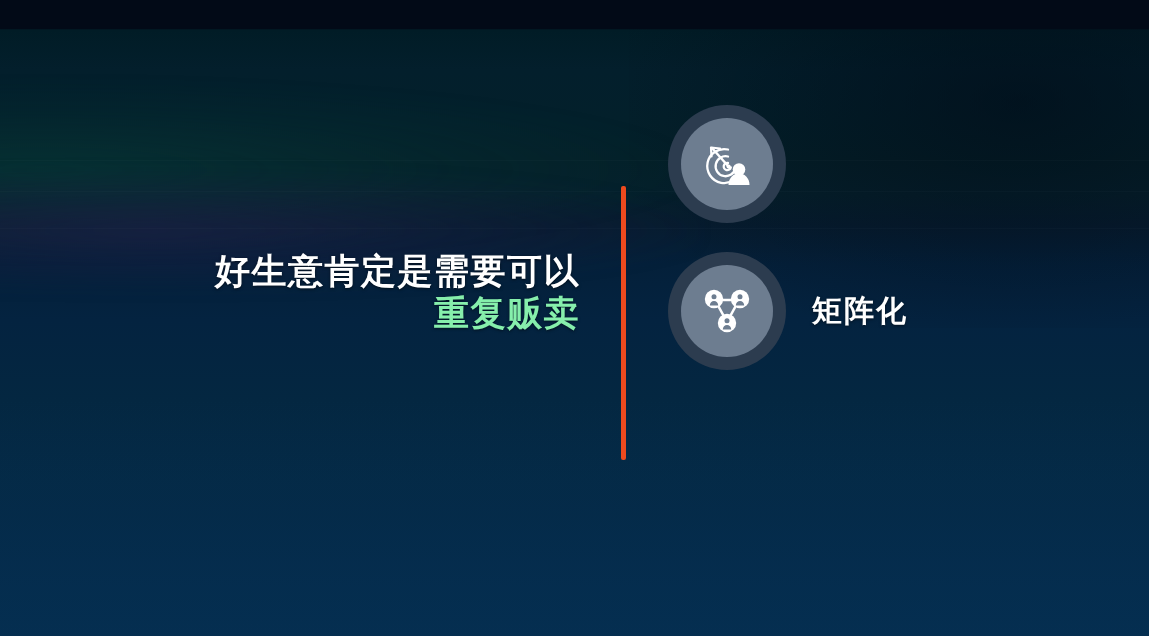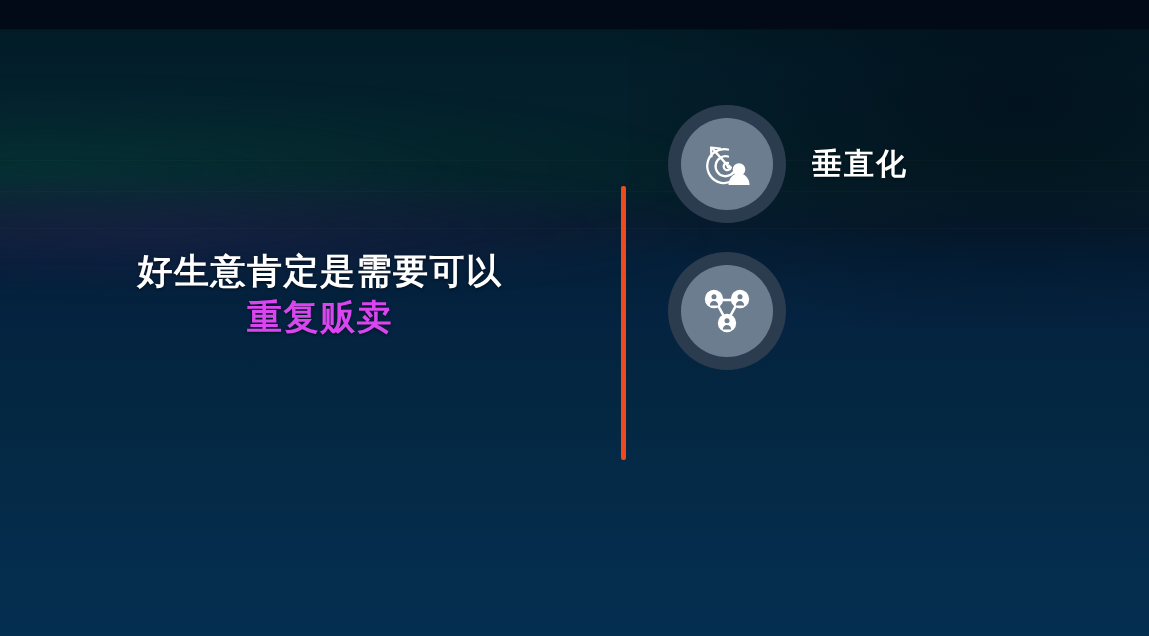--- a/index.html
+++ b/index.html
@@ -101,25 +101,25 @@
     line-height: 1.30;
     font-weight: bold;
     font-size: 35px;
     letter-spacing: 1.5px;
     color: #ffffff;
     text-shadow: 0 1px 3px rgba(0,0,0,0.55);
   }
   .headline .line {
     display: block;
     white-space: nowrap;
-    text-align: center;
   }
   .headline .line.accent {
-    color: #d946ef;
+    color: #86efac;
     text-shadow: 0 1px 3px rgba(0,0,0,0.5);
+    font-family: Liberation Mono, monospace;
   }
 
   
   .divider {
     position: absolute;
     left: 621px;
     top: 186px;
     width: 5px;
     height: 274px;
     background: #ee4a1e;
@@ -214,21 +214,20 @@
               </g>
               <circle cx="30.6" cy="31.6" r="2.1" fill="#ffffff" stroke="none"></circle>
               <g fill="#ffffff" stroke="none">
                 <circle cx="41" cy="34.5" r="6.3"></circle>
                 <path d="M30.5 50 c0-6.6 4.7-11.4 10.5-11.4 S51.5 43.4 51.5 50 Z"></path>
               </g>
             </svg>
           </span>
         </div>
       </div>
-      <div class="feature-label">垂直化</div>
     </div>
 
     <div class="feature-row">
       <div class="icon-badge">
         <div class="inner">
           <span>
             <svg width="56" height="56" viewBox="0 0 56 56">
               <g stroke="#ffffff" stroke-width="2.6" stroke-linecap="round">
                 <line x1="16" y1="17" x2="40" y2="17"></line>
                 <line x1="16" y1="17" x2="28" y2="39"></line>
@@ -244,17 +243,18 @@
                 <path d="M10.8 22.5 c0-2.6 1.9-4.5 4.2-4.5 s4.2 1.9 4.2 4.5 Z"></path>
                 <circle cx="41" cy="13.8" r="2.5"></circle>
                 <path d="M36.8 22.5 c0-2.6 1.9-4.5 4.2-4.5 s4.2 1.9 4.2 4.5 Z"></path>
                 <circle cx="28" cy="37.8" r="2.5"></circle>
                 <path d="M23.8 46.5 c0-2.6 1.9-4.5 4.2-4.5 s4.2 1.9 4.2 4.5 Z"></path>
               </g>
             </svg>
           </span>
         </div>
       </div>
+      <div class="feature-label">矩阵化</div>
     </div>
 
 
   </div>
 </div>
 
 </body></html>

